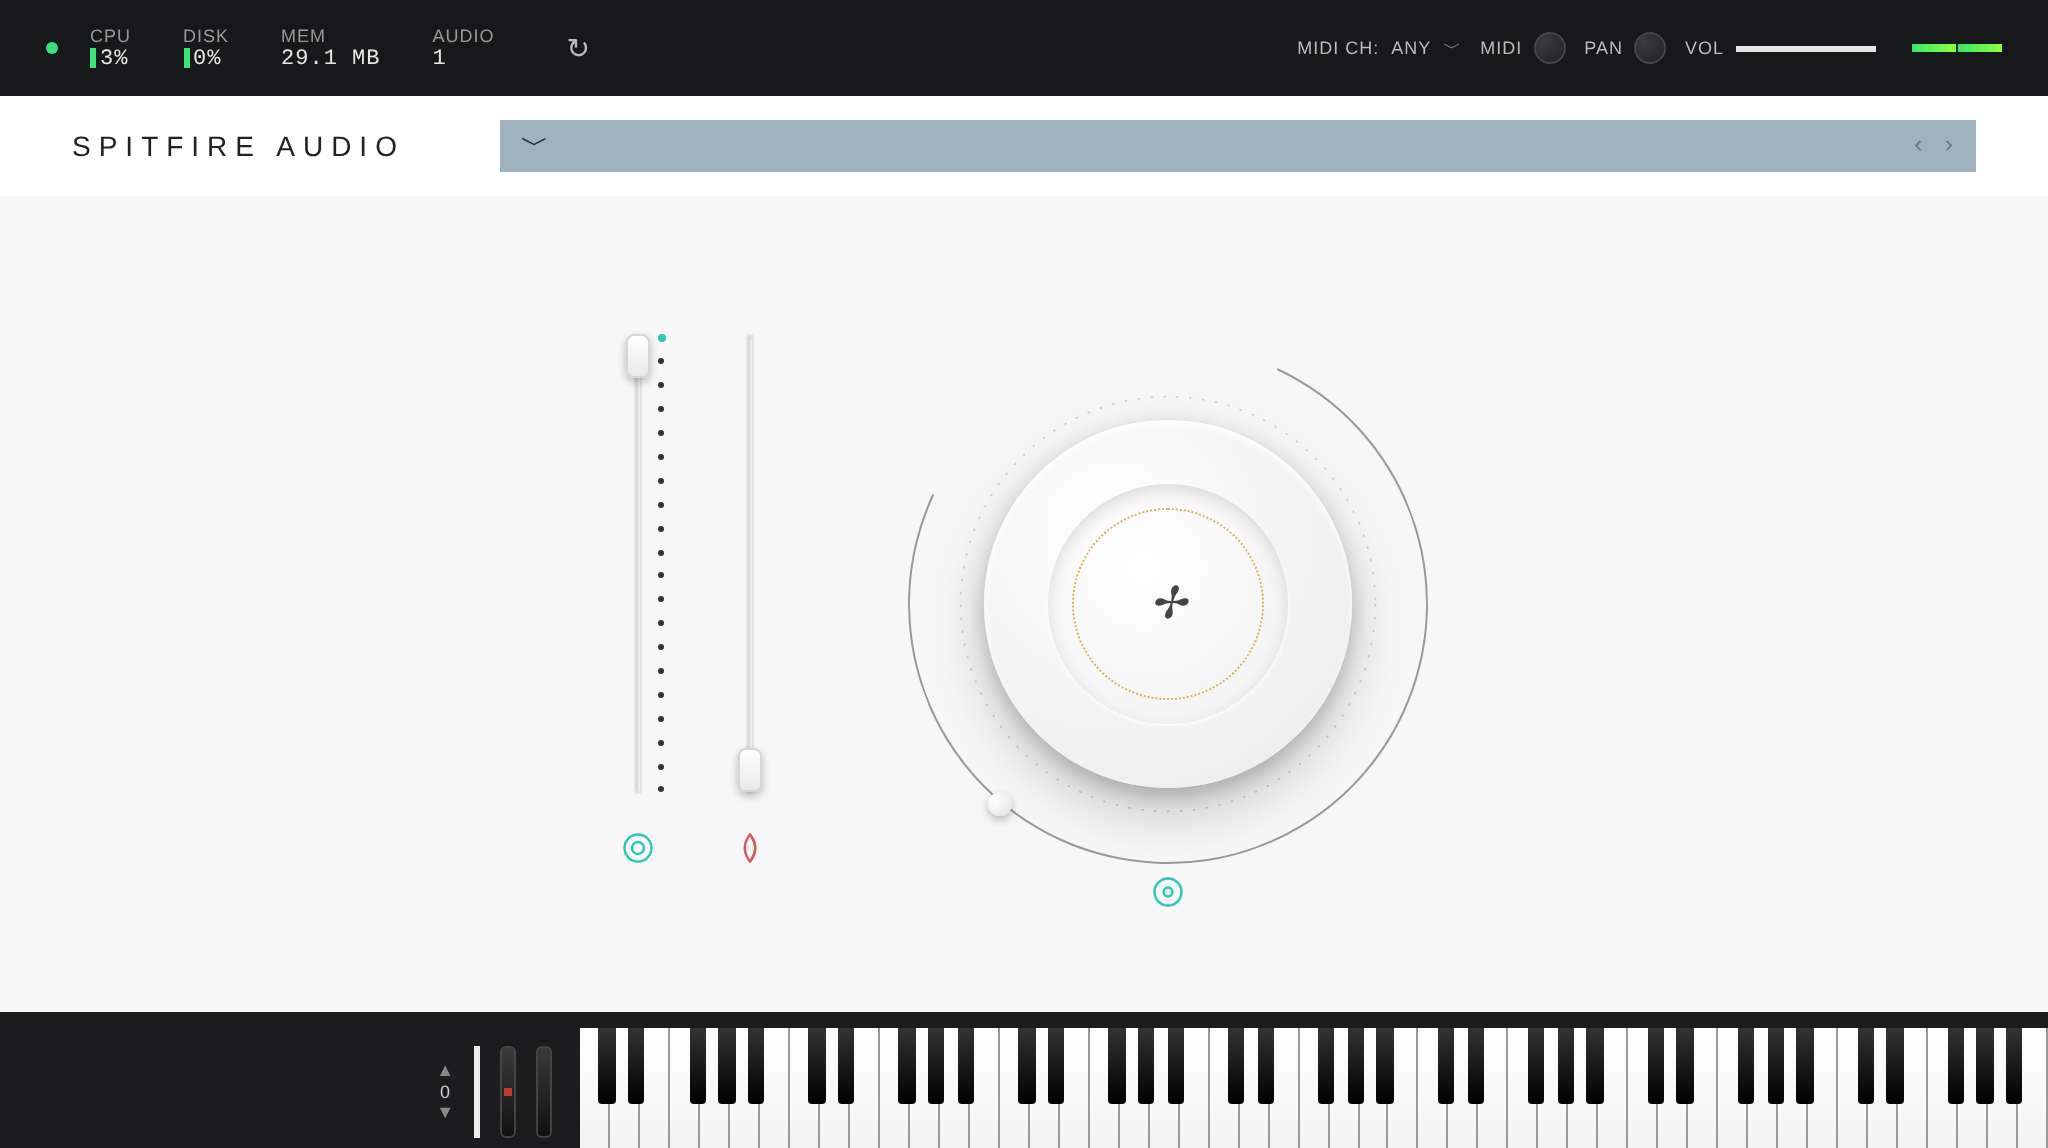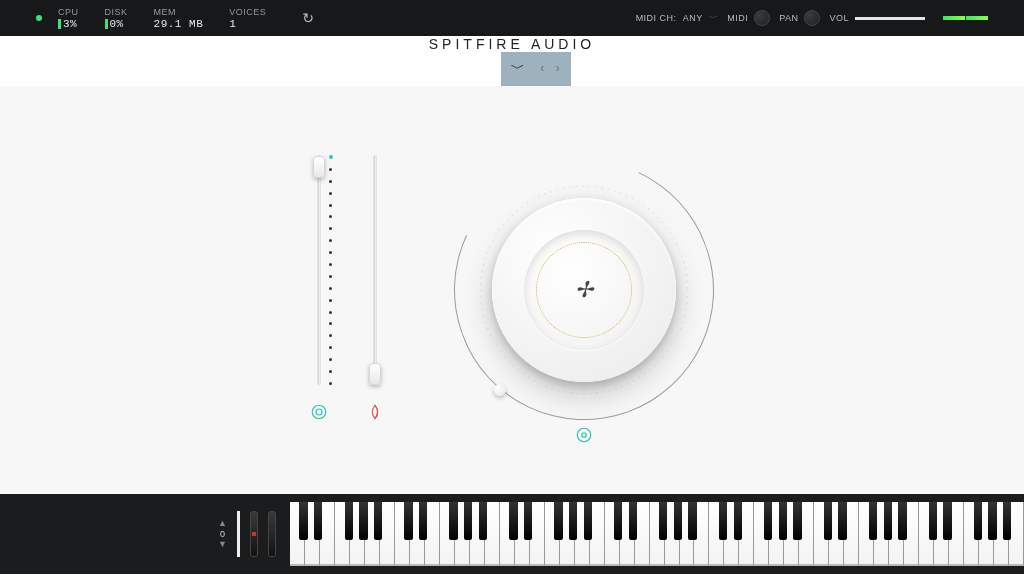--- a/index.html
+++ b/index.html
@@ -1,40 +1,39 @@
 <!DOCTYPE html>
 <html><head>
 <meta charset="utf-8">
 <style>
   * { box-sizing: border-box; margin: 0; padding: 0; }
   html, body { width: 1024px; height: 574px; font-family: -apple-system, "Segoe UI", Arial, sans-serif; overflow: hidden; background: #fff; }
   
   .statusbar {
-    height: 36px; background: #16181a; color: #e6e6e6;
-    display: flex; align-items: center; padding: 0 36px; font-size: 10px;
+    height: 48px; background: #16181a; color: #e6e6e6;
+    display: flex; align-items: center; padding: 0 23px; font-size: 10px;
     letter-spacing: .5px;
   }
   .stat { margin-right: 26px; }
   .stat .lbl { color: #999; font-size: 9px; }
   .stat .val { font-family: "Courier New", monospace; font-size: 11px; margin-top: 1px; }
   .dot-led { width: 6px; height: 6px; border-radius: 50%; background: #3be27a; margin-right: 16px; }
   .bar-led { display:inline-block; width:3px; height:10px; background:#3be27a; vertical-align:middle; margin-right:2px;}
   .refresh { margin-left: 10px; color:#bbb; cursor:pointer; font-size:14px; }
   .spacer { flex: 1; }
   .right-ctl { display:flex; align-items:center; gap:6px; margin-left:9px; color:#bbb; font-size:9px; }
   .knob-mini { width:16px; height:16px; border-radius:50%; background:radial-gradient(circle at 30% 30%,#3a3c3e,#1e1f21); border:1px solid #44464a; }
   .vol-track { width:70px; height:3px; background:#e6e6e6; position:relative; }
   .vu { display:flex; gap:1px; margin-left:18px; }
   .vu span{ width:22px; height:4px; background:linear-gradient(to right,#37e66a,#8bff3c); display:block;}
   .midi-caret{font-size:9px;color:#888}
   
   .header {
     height: 50px; display:flex; align-items:center; padding: 0 36px;
     background:#fff;
-    flex-direction:column;
   }
   .brand { font-family: Arial, sans-serif; font-weight:300; letter-spacing:4px; font-size:14px; color:#222; }
   .preset {
     flex:1; margin-left:48px; height:26px; background:#9eb2be;
     display:flex; align-items:center; padding:0 10px; color:#1a2b33;
     font-family:"Courier New",monospace; font-size:13px;
   }
   .preset .chev{ font-size:14px; margin-right:14px; }
   .preset .nav{ margin-left:auto; display:flex; gap:8px; font-size:12px; color:#5e7b8c; }
   
@@ -129,21 +128,21 @@
   </div>
   <div class="stat">
     <div class="lbl">DISK</div>
     <div class="val"><span class="bar-led"></span><span>0%</span></div>
   </div>
   <div class="stat">
     <div class="lbl">MEM</div>
     <div class="val">29.1 MB</div>
   </div>
   <div class="stat">
-    <div class="lbl">VOICES</div>
+    <div class="lbl">AUDIO</div>
     <div class="val">1</div>
   </div>
   <span class="refresh">↻</span>
 
   <div class="spacer"></div>
 
   <div class="right-ctl">
     <span>MIDI CH:</span>
     <span>ANY</span>
     <span class="midi-caret">﹀</span>

